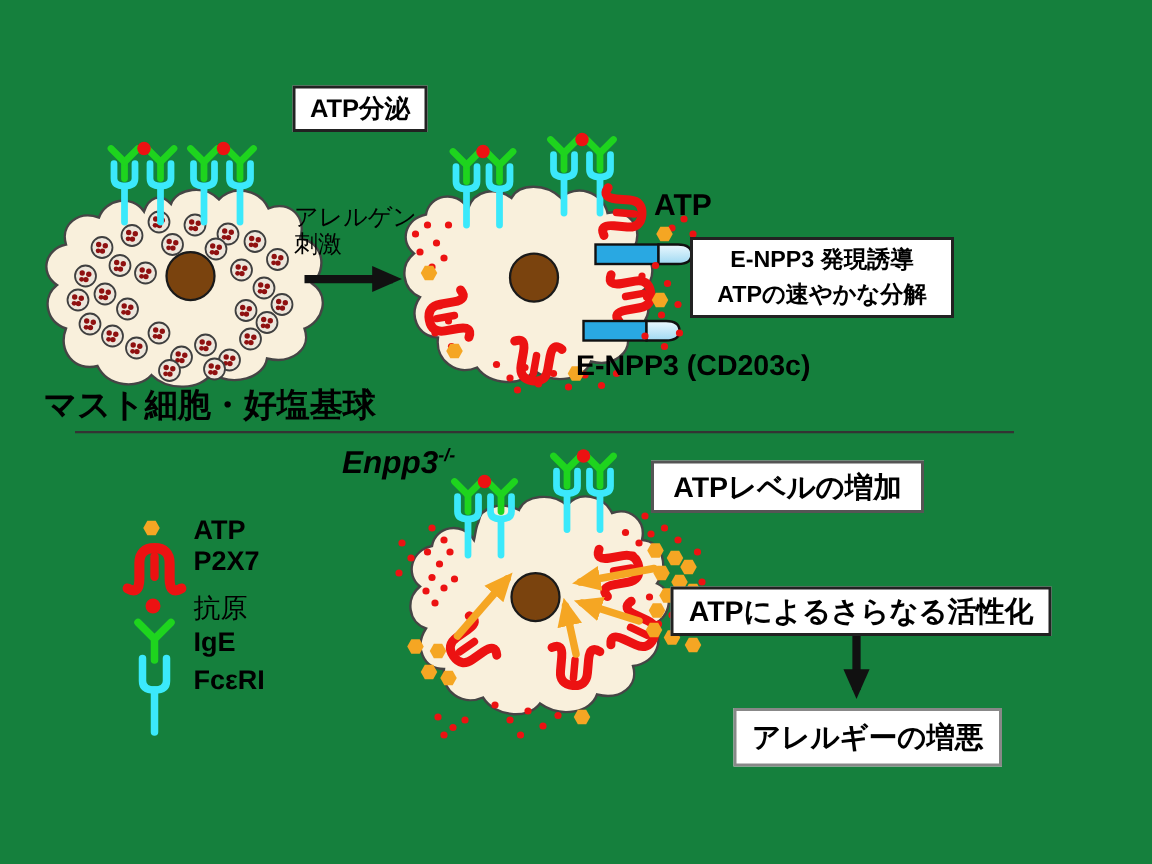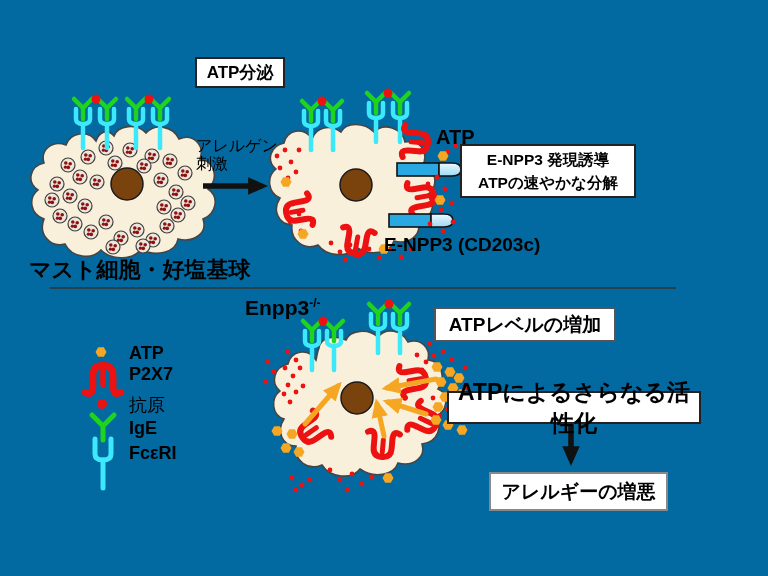--- a/index.html
+++ b/index.html
@@ -1,34 +1,34 @@
 <!DOCTYPE html>
 <html><head>
 <meta charset="utf-8">
 <style>
   html,body{margin:0;padding:0;background:#fff;}
-  .canvas{position:relative;width:768px;height:576px;background:#0369a1;overflow:hidden;
+  .canvas{position:relative;width:768px;height:576px;background:#15803d;overflow:hidden;
           font-family:"Liberation Sans","DejaVu Sans",sans-serif;color:#000;}
   .canvas svg{position:absolute;left:0;top:0;}
   .ov{position:absolute;white-space:nowrap;}
   .box{position:absolute;background:#fff;display:flex;flex-direction:column;
        align-items:center;justify-content:center;text-align:center;font-weight:700;}
   .atp-secretion{left:195px;top:57px;width:86px;height:27px;border:2px solid #222;font-size:17px;}
   .stimulus{left:196px;top:137px;width:104px;font-size:16px;line-height:18px;font-weight:500;}
   .atp-top{left:436px;top:126px;font-size:20px;font-weight:700;}
-  .enpp3-box{left:460px;top:144px;width:172px;height:50px;border:2px solid #222;font-size:15.5px;line-height:23px;}
+  .enpp3-box{left:460px;top:158px;width:172px;height:50px;border:2px solid #222;font-size:15.5px;line-height:23px;}
   .enpp3-cd{left:384px;top:234px;font-size:19px;font-weight:700;}
   .caption{left:29px;top:255px;font-size:22px;font-weight:700;}
-  .genotype{left:245px;top:296px;font-size:21px;font-weight:700;}
+  .genotype{left:228px;top:296px;font-size:21px;font-weight:700;font-style:italic;}
   .genotype sup{font-size:12px;}
   .lg{left:129px;font-size:18px;font-weight:700;}
   .lg-atp{top:343px;} .lg-p2x7{top:364px;} .lg-antigen{top:393px;font-weight:400;}
   .lg-ige{top:418px;} .lg-fcer1{top:443px;}
   .atp-increase{left:434px;top:307px;width:178px;height:31px;border:2px solid #555;font-size:19px;}
-  .activation{left:447px;top:391px;width:250px;height:29px;border:2px solid #222;font-size:23px;}
+  .activation{left:447px;top:391px;width:250px;height:29px;border:2px solid #222;font-size:19px;}
   .allergy{left:489px;top:472px;width:175px;height:35px;border:2.5px solid #888;font-size:19px;}
 </style>
 </head>
 <body>
 
 <div class="canvas">
 
 <svg width="768" height="576" viewBox="0 0 768 576">
   <defs>
     <linearGradient id="bgrad" x1="0" y1="0" x2="0" y2="1">

